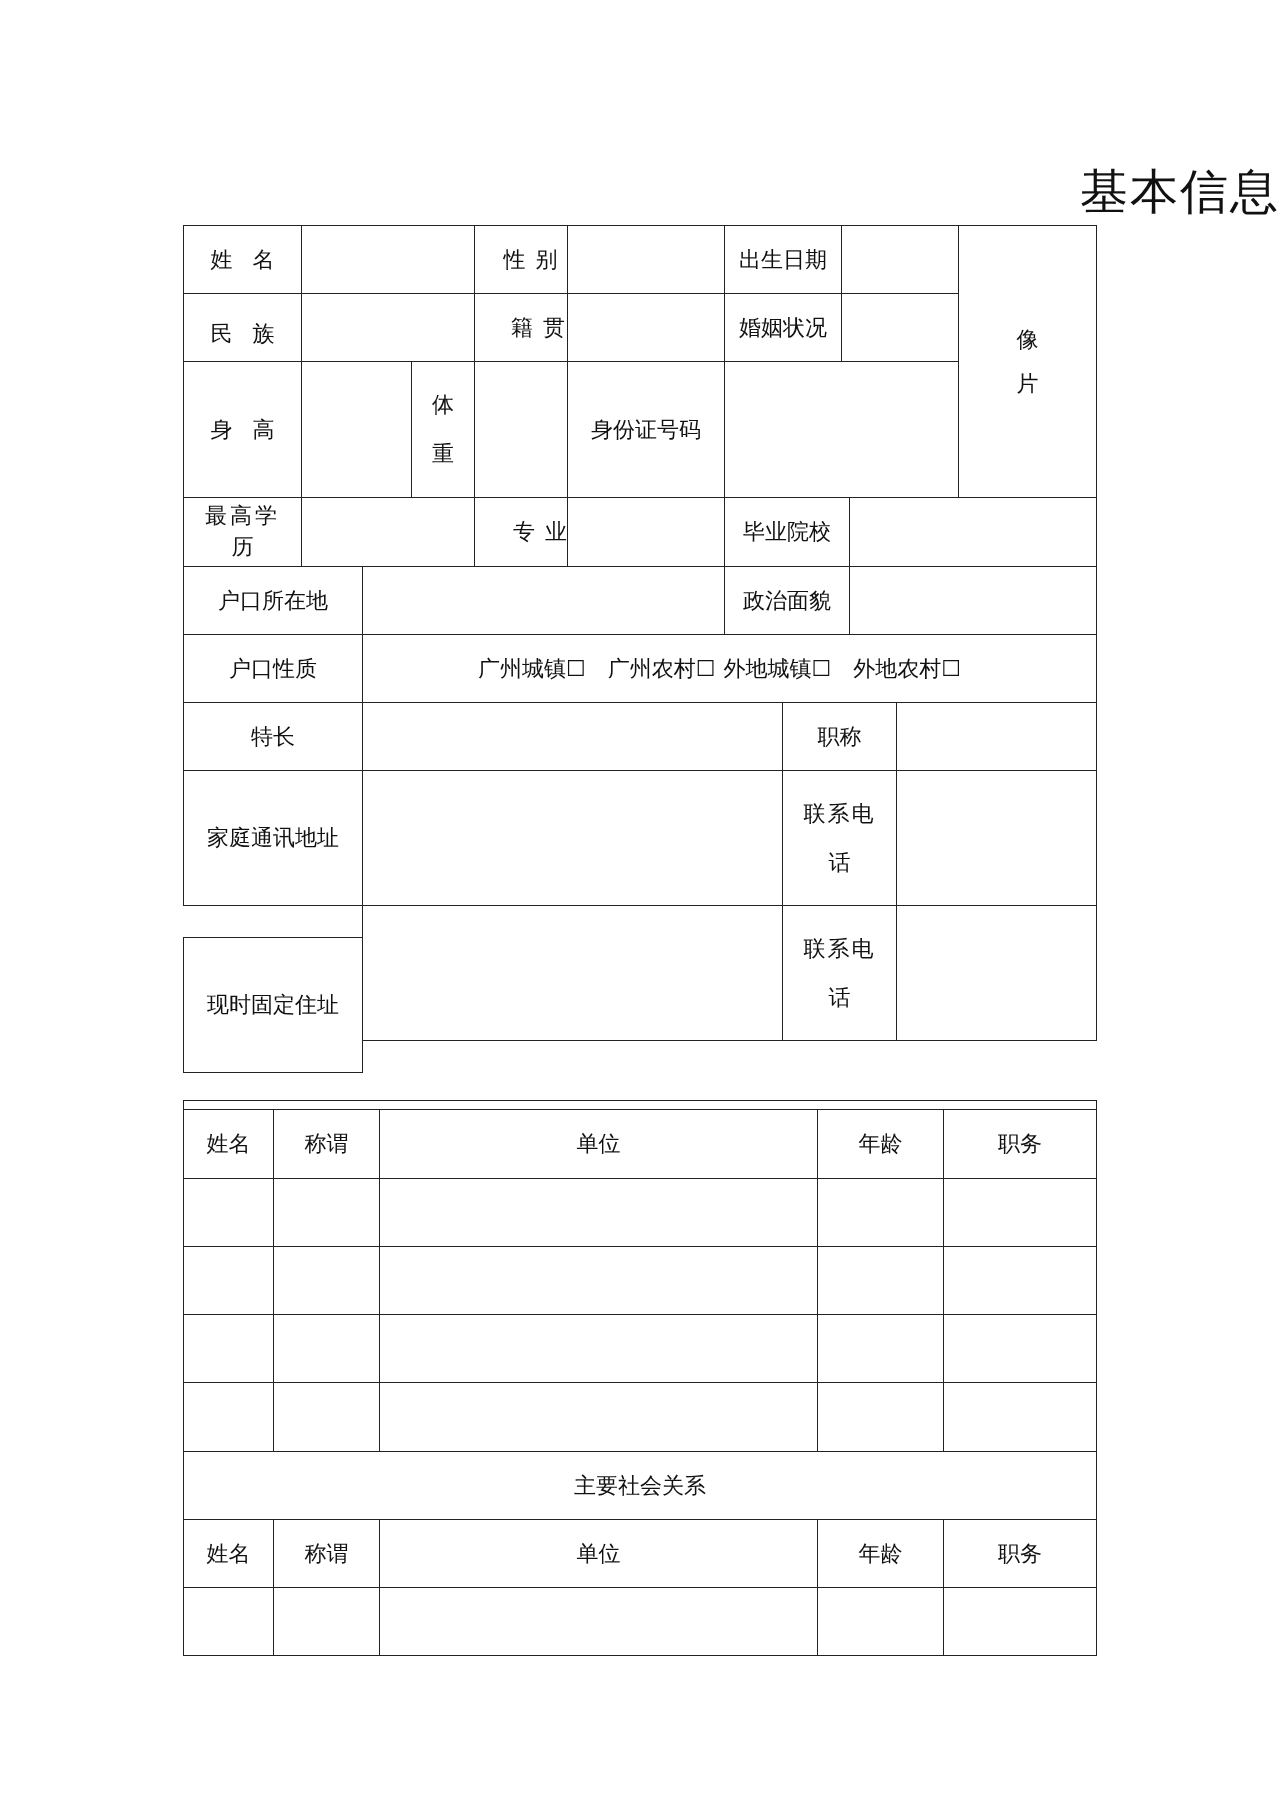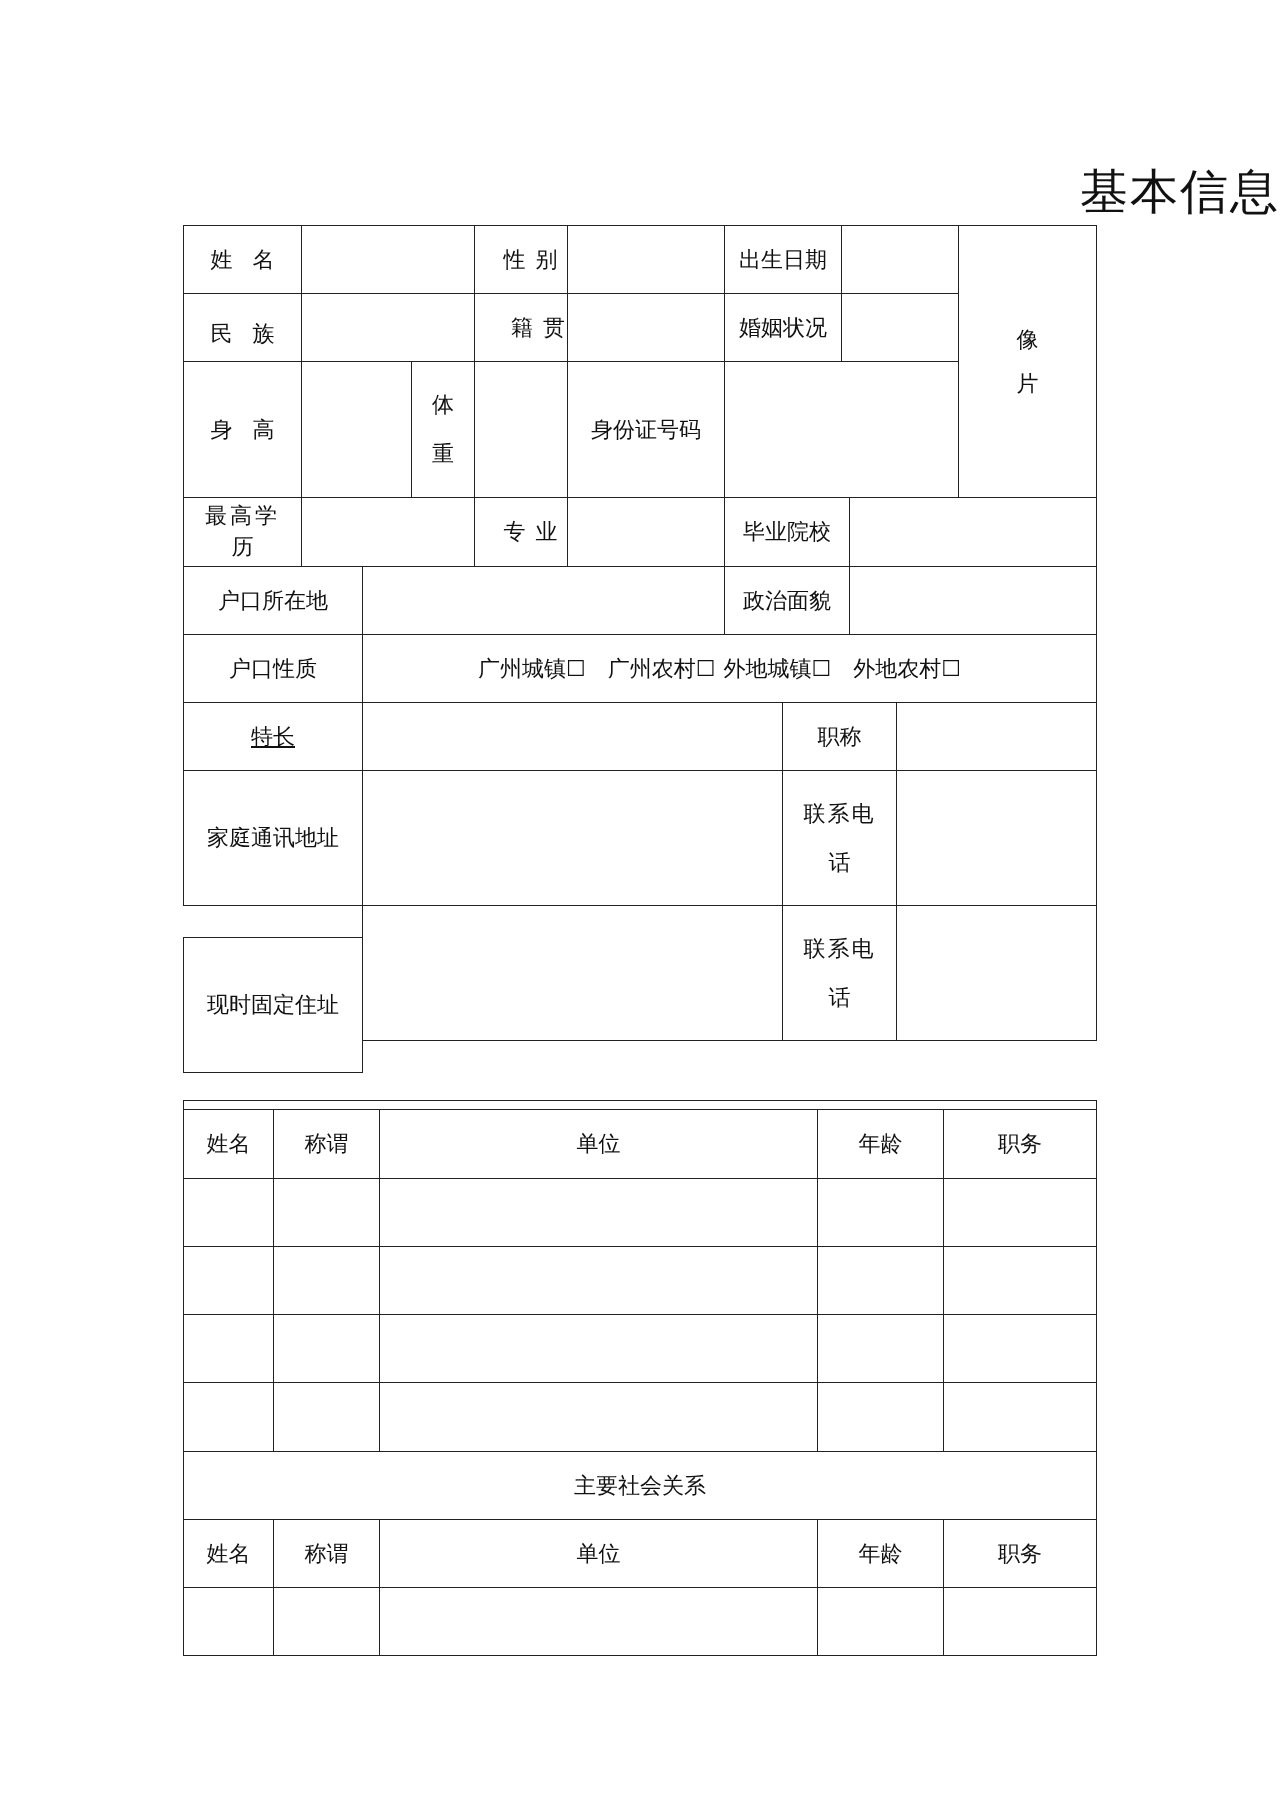--- a/index.html
+++ b/index.html
@@ -66,21 +66,21 @@
   </div>
 <div class="cell inp" style="left:724px;top:361px;width:235px;height:137px;"></div>
 
 <div class="cell" style="left:183px;top:497px;width:119px;height:70px;align-items:center;">
   <div class="lbl" style="line-height:1.4;">
     <div style="letter-spacing:3px;">最高学</div>
     <div>历</div>
   </div>
 </div>
 <div class="cell inp" style="left:301px;top:497px;width:174px;height:70px;"></div>
-<div class="cell" style="left:474px;top:497px;width:94px;height:70px;">
+<div class="cell" style="left:474px;top:497px;width:94px;height:70px;justify-content:flex-end;">
     <span class="sp2">专业</span>
   </div>
 <div class="cell inp" style="left:567px;top:497px;width:158px;height:70px;"></div>
 <div class="cell" style="left:724px;top:497px;width:126px;height:70px;">
     <span>毕业院校</span>
   </div>
 <div class="cell inp" style="left:849px;top:497px;width:248px;height:70px;"></div>
 
 <div class="cell" style="left:183px;top:566px;width:180px;height:69px;">
     <span>户口所在地</span>
@@ -94,21 +94,21 @@
 <div class="cell" style="left:183px;top:634px;width:180px;height:69px;">
     <span>户口性质</span>
   </div>
 <div class="cell" style="left:362px;top:634px;width:735px;height:69px;justify-content:flex-start;padding-left:115px;">
   <span style="margin-right:22px;">广州城镇☐</span>
   <span style="margin-right:8px;">广州农村☐</span>
   <span style="margin-right:22px;">外地城镇☐</span>
   <span>外地农村☐</span>
 </div>
 
-<div class="cell" style="left:183px;top:702px;width:180px;height:69px;text-decoration:underline;">
+<div class="cell" style="left:183px;top:702px;width:180px;height:69px;">
     <span>特长</span>
   </div>
 <div class="cell inp" style="left:362px;top:702px;width:421px;height:69px;"></div>
 <div class="cell" style="left:782px;top:702px;width:115px;height:69px;">
     <span>职称</span>
   </div>
 <div class="cell inp" style="left:896px;top:702px;width:201px;height:69px;"></div>
 
 <div class="cell" style="left:183px;top:770px;width:180px;height:136px;">
     <span>家庭通讯地址</span>

